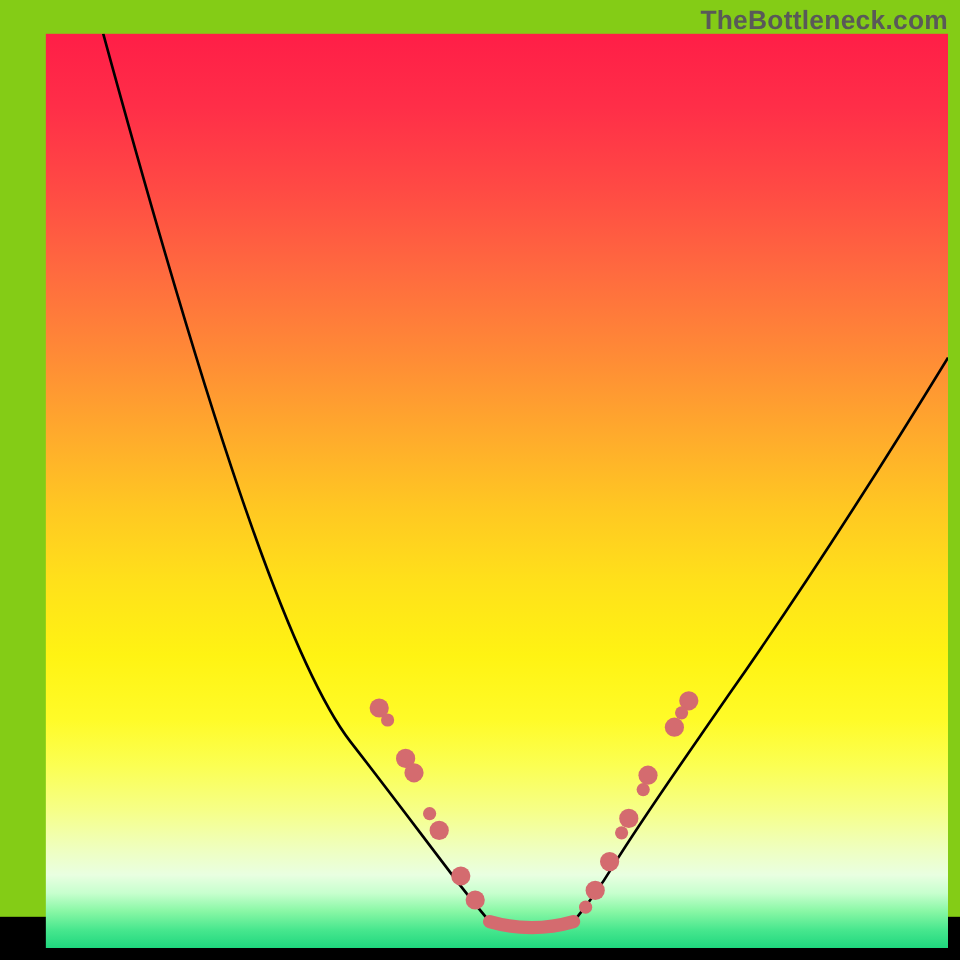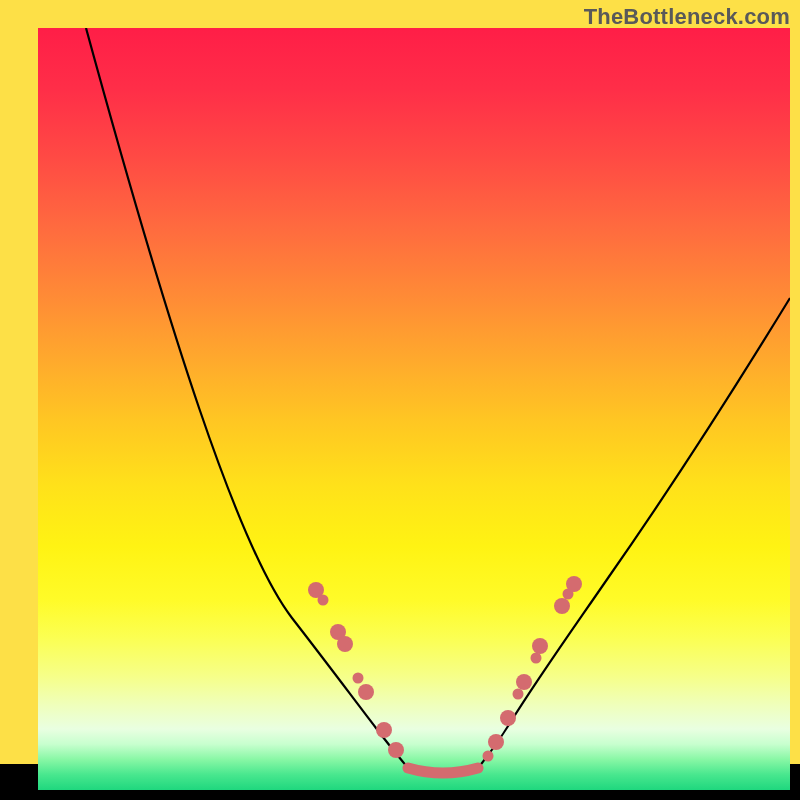--- a/index.html
+++ b/index.html
@@ -8,21 +8,21 @@
     width: 800px;
     height: 800px;
     background: #000;
     font-family: Arial, Helvetica, sans-serif;
     overflow: hidden;
   }
   .stage {
     position: relative;
     width: 800px;
     height: 764px;
-    background: #fde047;
+    background: #84cc16;
   }
   .watermark {
     position: absolute;
     top: 4px;
     right: 10px;
     font-size: 22px;
     font-weight: 600;
     color: #595959;
     letter-spacing: 0.2px;
     z-index: 50;

